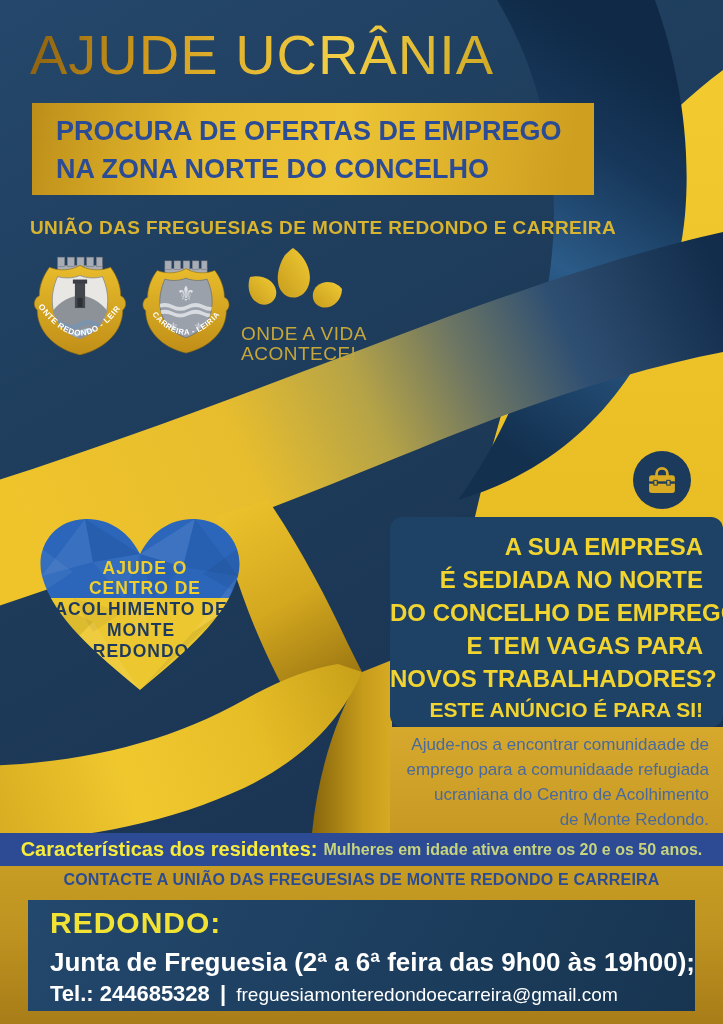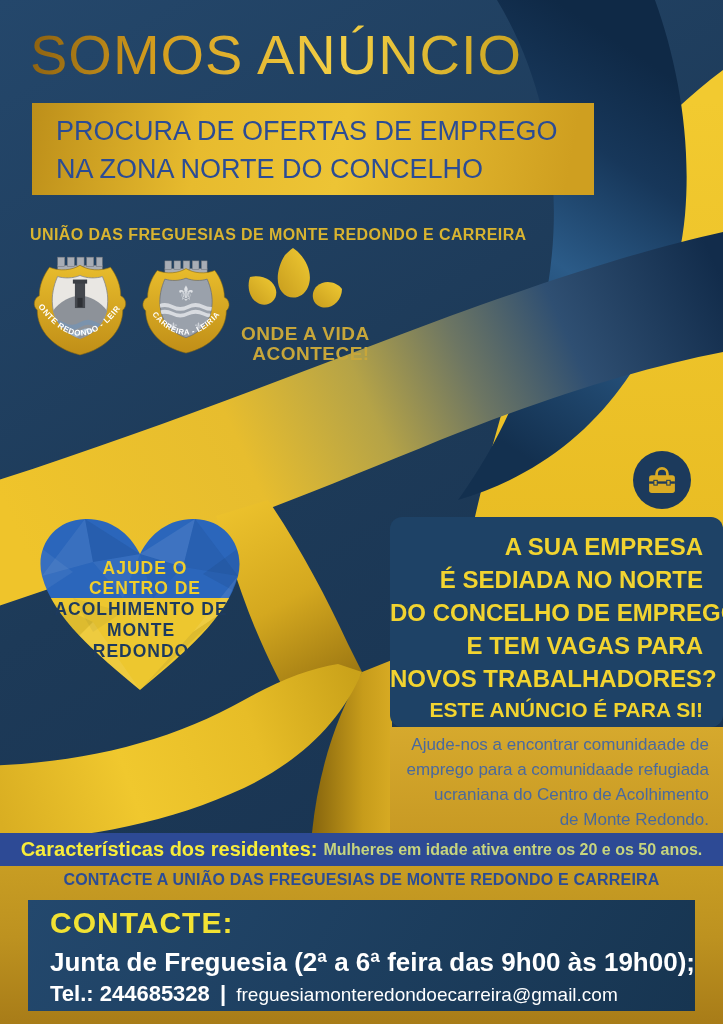--- a/index.html
+++ b/index.html
@@ -15,26 +15,26 @@
     left:30px;top:22px;width:560px;
     font-size:56px;font-weight:400;letter-spacing:1px;white-space:nowrap;
     background:linear-gradient(100deg,#8a5f10 0%,#d39c1d 22%,#f3cf45 55%,#caa21f 88%);
     -webkit-background-clip:text;background-clip:text;color:transparent;
   }
   .banner{
     left:32px;top:103px;width:562px;height:92px;box-sizing:border-box;
     background:linear-gradient(100deg,#bd8f1a 0%,#e7bb2e 30%,#edc435 55%,#cf9f20 95%);
     padding:9px 0 0 24px;
   }
-  .banner-line{font-size:27px;line-height:38px;color:#2b4c95;font-weight:400;letter-spacing:0;white-space:nowrap;}
-  .union-line{left:30px;top:226px;font-size:16px;letter-spacing:0.4px;color:#d9b430;font-weight:700;white-space:nowrap;}
+  .banner-line{font-size:27px;line-height:38px;color:#2b4c95;font-weight:700;letter-spacing:0;white-space:nowrap;}
+  .union-line{left:30px;top:217px;font-size:19px;letter-spacing:0.4px;color:#d9b430;font-weight:700;white-space:nowrap;}
   .crest{left:28px;top:249px;}
   .crest2{left:138px;top:251px;}
   .splash{left:238px;top:246px;}
-  .tagline{left:241px;top:324px;font-size:19px;line-height:20px;color:#c7a63a;letter-spacing:0.5px;font-weight:700;text-align:right;}
+  .tagline{left:241px;top:324px;font-size:19px;line-height:20px;color:#c7a63a;letter-spacing:0.5px;font-weight:400;}
   .heart-wrap{left:33px;top:512px;z-index:1;}
 
   .badge{
     left:633px;top:451px;width:58px;height:58px;border-radius:50%;
     background:#1c3a5c;display:flex;align-items:center;justify-content:center;
   }
 
   .empresa{
     left:390px;top:517px;width:333px;height:210px;box-sizing:border-box;
     background:#1e4266;text-align:right;padding:13px 20px 0 0;border-radius:12px;
@@ -123,21 +123,21 @@
 
     <path fill="url(#gMain)" d="M -20,486 C 150,432 300,372 450,316 C 560,276 650,248 723,232 L 723,352 C 640,368 545,398 440,440 C 300,498 140,560 -20,612 Z"></path>
 
     <path fill="url(#gD1)" d="M 268,500 C 298,544 326,596 348,644 L 362,672 L 302,722 C 280,684 258,640 242,594 C 232,565 224,540 216,516 Z"></path>
 
     <path fill="url(#gD3)" d="M 362,672 L 392,660 L 392,833 L 312,833 C 318,772 336,716 362,672 Z"></path>
 
     <path fill="url(#gD2)" d="M 362,672 C 340,724 298,762 244,788 C 166,824 76,842 -20,840 L -20,766 C 80,764 170,742 244,700 C 276,682 310,668 338,664 Z"></path>
   </svg>
 
-  <div class="layer title">SOMOS ANÚNCIO</div>
+  <div class="layer title">AJUDE UCRÂNIA</div>
 
   <div class="layer banner">
     <div class="banner-line">PROCURA DE OFERTAS DE EMPREGO</div>
     <div class="banner-line">NA ZONA NORTE DO CONCELHO</div>
   </div>
 
   <div class="layer union-line">UNIÃO DAS FREGUESIAS DE MONTE REDONDO E CARREIRA</div>
 
   <svg class="layer crest" width="104" height="112" viewBox="0 0 100 110">
     <defs>
@@ -282,21 +282,21 @@
 
   <div class="layer residents">
     <span class="residents-label">Características dos residentes:</span>
     <span class="residents-value">Mulheres em idade ativa entre os 20 e os 50 anos.</span>
   </div>
 
   <div class="layer bottom-gold"></div>
   <div class="layer contact-banner">CONTACTE A UNIÃO DAS FREGUESIAS DE MONTE REDONDO E CARREIRA</div>
 
   <div class="layer contact-box">
-    <div class="contact-heading">CONTACTE:</div>
+    <div class="contact-heading">REDONDO:</div>
     <div class="contact-line">Junta de Freguesia (2ª a 6ª feira das 9h00 às 19h00);</div>
     <div class="contact-line2">
       <span>Tel.: 244685328</span>
       <span class="sep">|</span>
       <span class="email">freguesiamonteredondoecarreira@gmail.com</span>
     </div>
   </div>
 
 </div>
 

